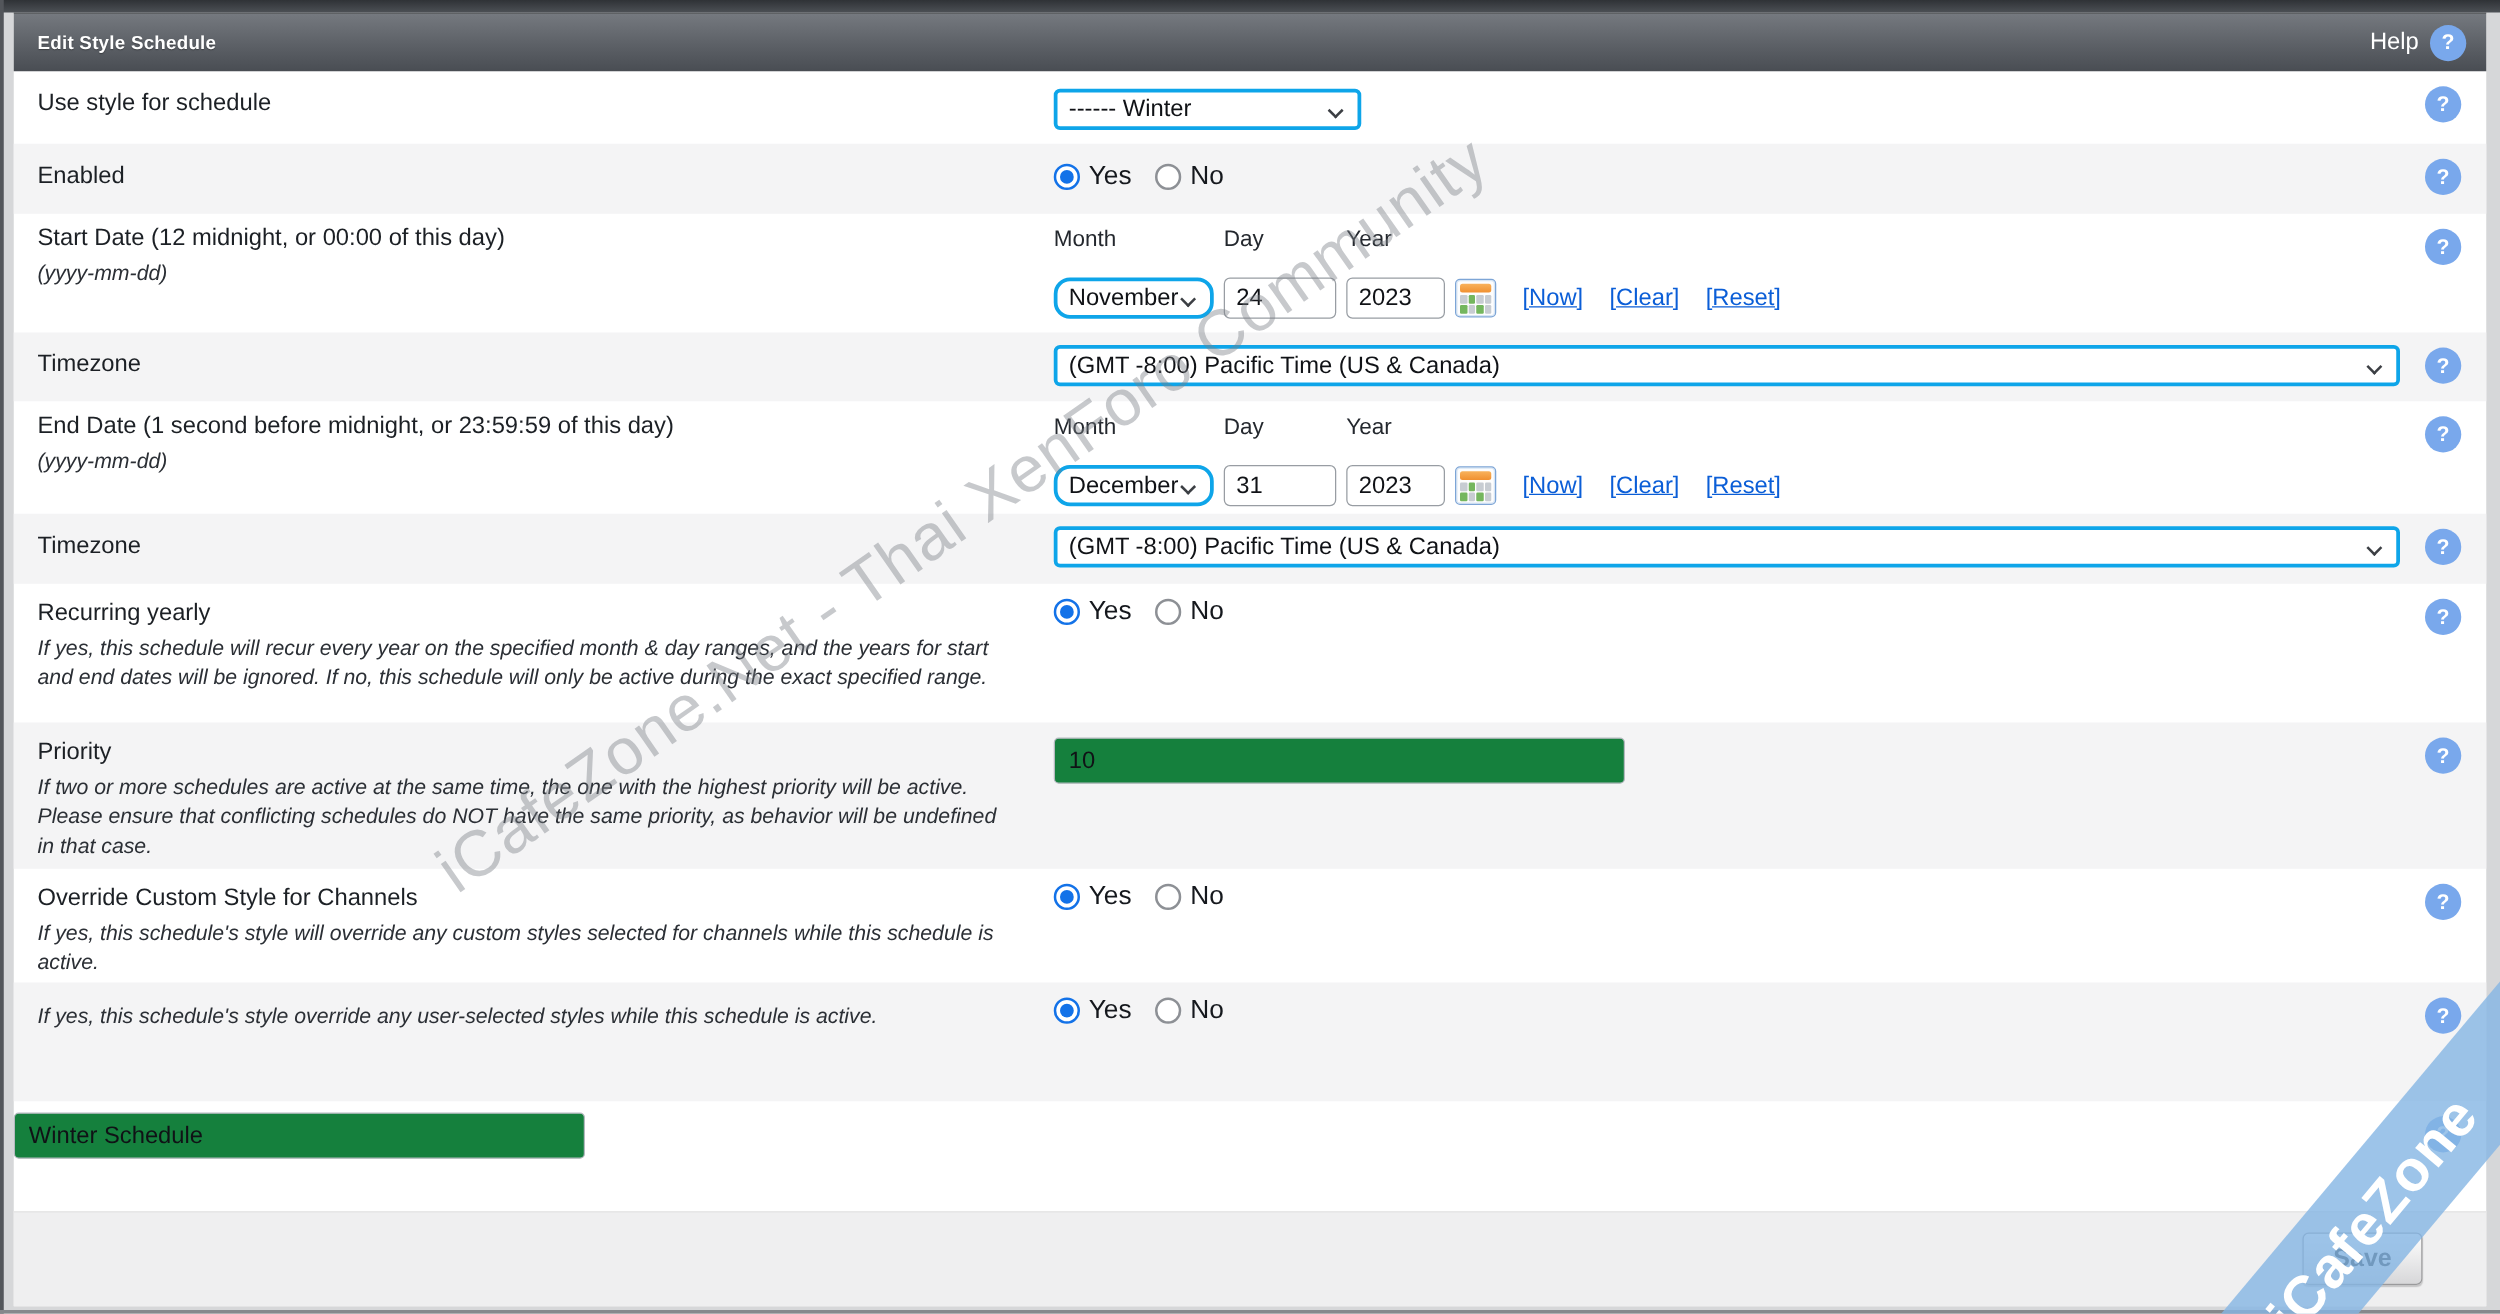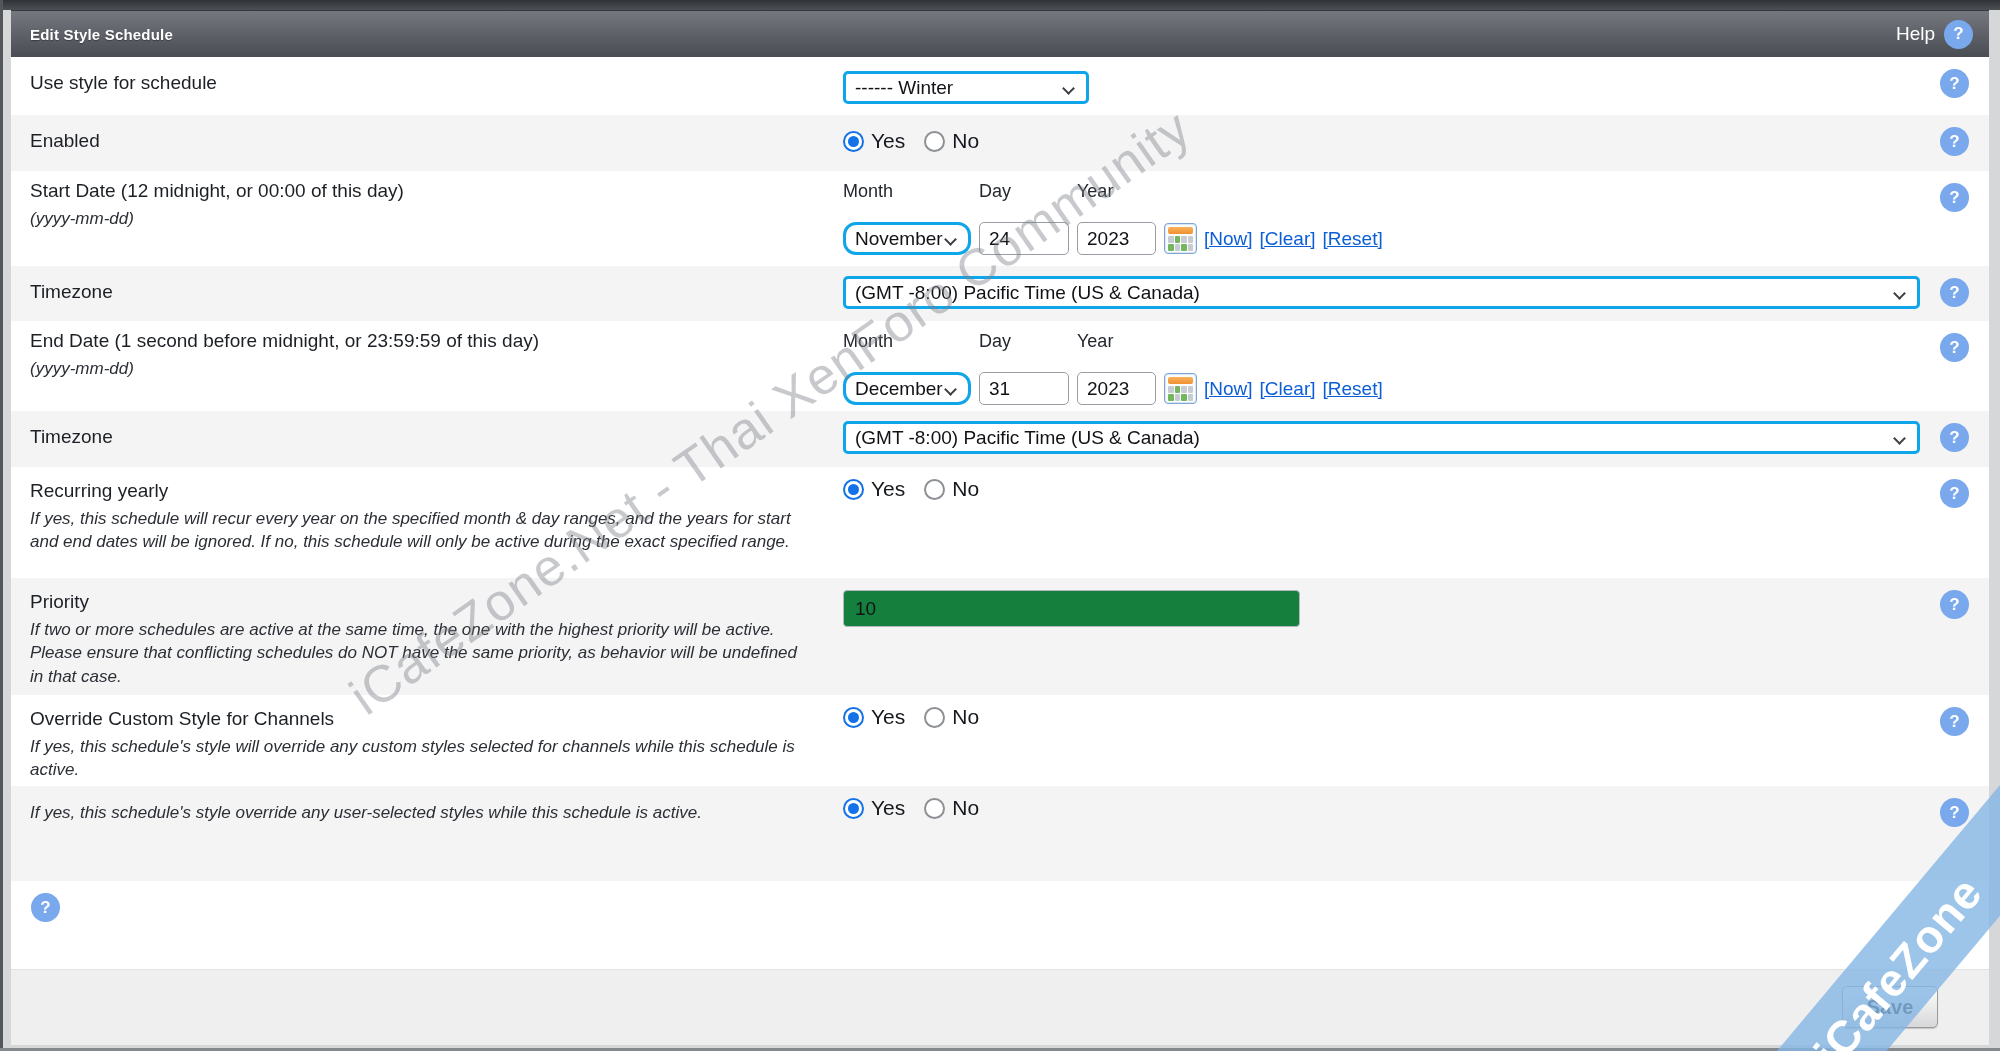--- a/index.html
+++ b/index.html
@@ -63,21 +63,21 @@
   .text-input { width:457px; height:37px; border:1px solid #b4b9bf; border-radius:4px;
     font-size:19px; color:#101216; padding:0 11px; font-family:"Liberation Sans",sans-serif;
     background:#15803d; }
   .mini-input { height:33px; border:1px solid #989da3; border-radius:5px; font-size:19px;
     color:#101216; padding:0 9px; font-family:"Liberation Sans",sans-serif; background:#fff; }
   .day-input { width:90px; } .year-input { width:79px; }
 
   .date-ctrl { display:flex; align-items:flex-end; gap:8px; }
   .dcol { display:flex; flex-direction:column; gap:20px; }
   .dlabel { font-size:18px; color:#24282e; }
-  .dtail { display:flex; align-items:center; gap:7px; margin-bottom:1px; }
+  .dtail { display:flex; align-items:center; gap:21px; margin-bottom:1px; }
 
   .cal { width:33px; height:31px; border:1px solid #7da5d6; border-radius:4px;
     background:#fdfdfd; padding:3px 3px 2px; display:flex; flex-direction:column;
     gap:2px; cursor:pointer; flex:none; box-shadow:0 0 0 1px #d8e6f5 inset; }
   .cal-top { height:7px; border-radius:2px; background:linear-gradient(#f8b25c,#f09030); }
   .cal-grid { display:grid; grid-template-columns:repeat(4,1fr); gap:1px; flex:1; }
   .cal-grid i { background:#c7ccd2; border-radius:1px; }
   .cal-grid i.g { background:#74b65e; }
 
   .date-link { color:#0b5ed7; font-size:19px; text-decoration:underline; cursor:pointer; }
@@ -338,20 +338,23 @@
         <span class="radio"></span>
         <span class="radio-label">No</span>
       </div>
     </div>
     <div class="help-cell">
         <span class="help-icon">?</span>
       </div>
   </div>
 
   <div class="row h88">
+    <div class="control-cell pt9">
+      <input class="text-input" value="Winter Schedule" style="">
+    </div>
     <div class="help-cell">
         <span class="help-icon">?</span>
       </div>
   </div>
 
   <div class="footer">
     <button class="save-btn">Save</button>
   </div>
 
 </div>

